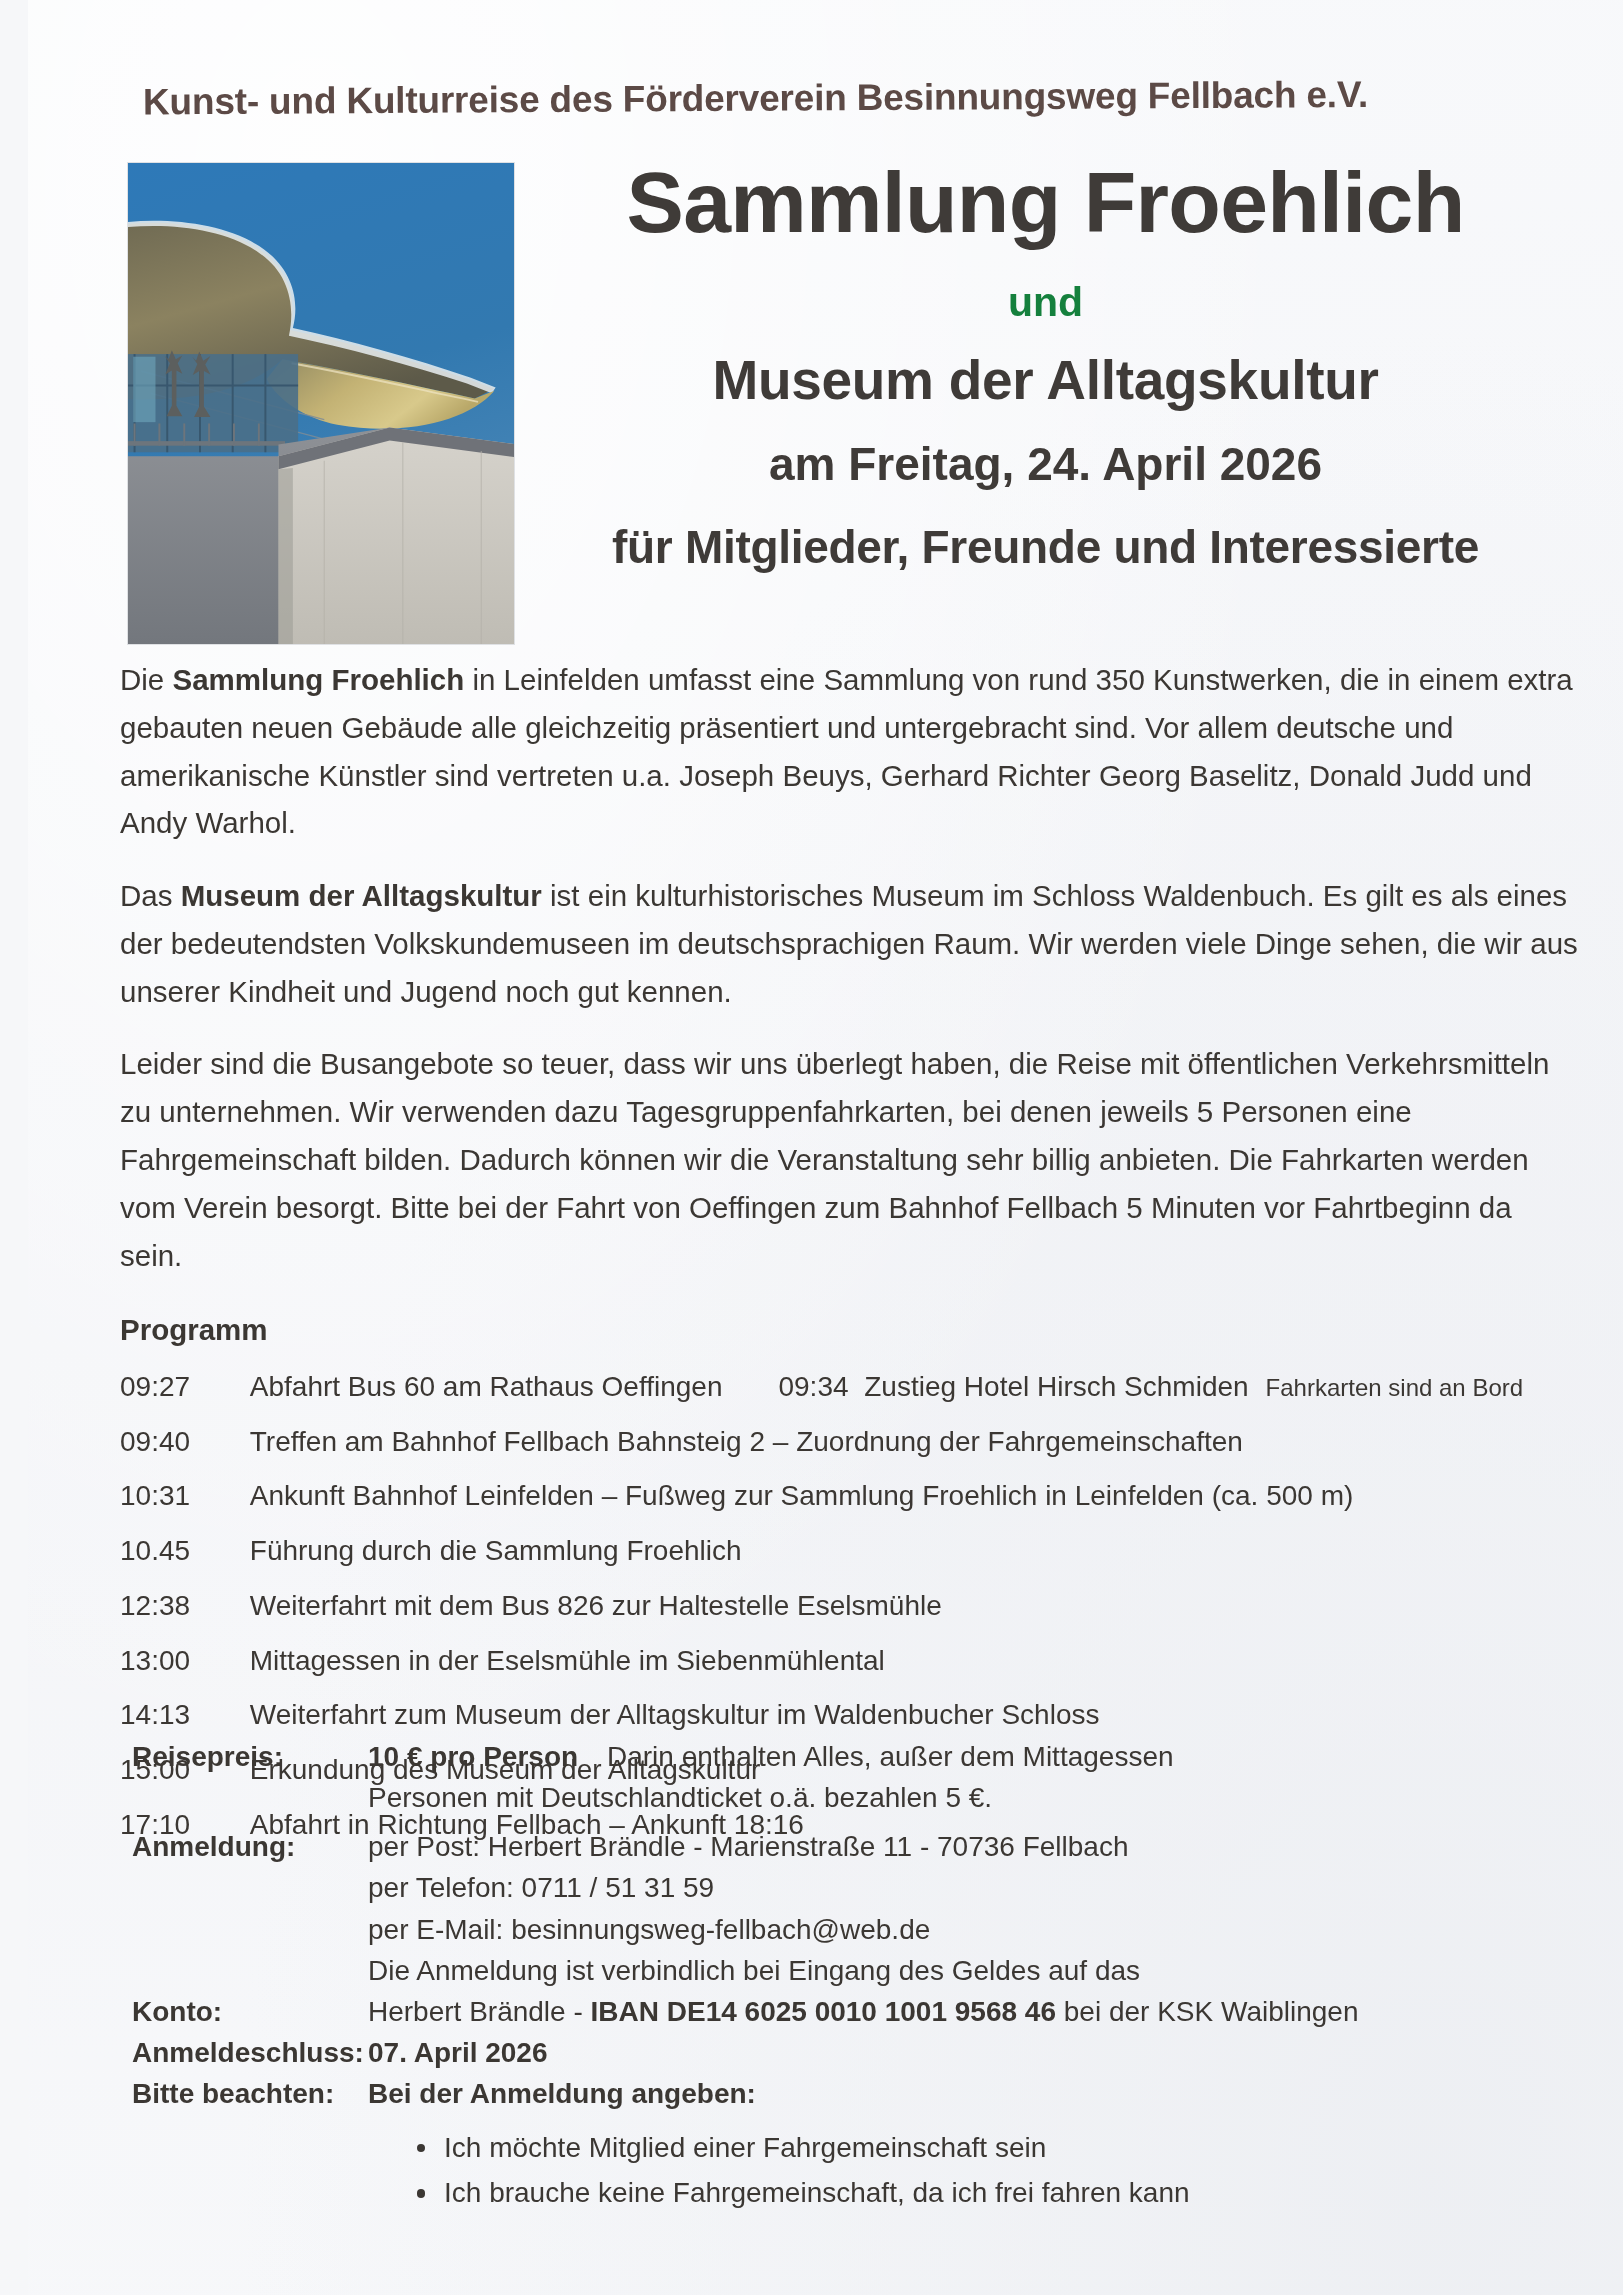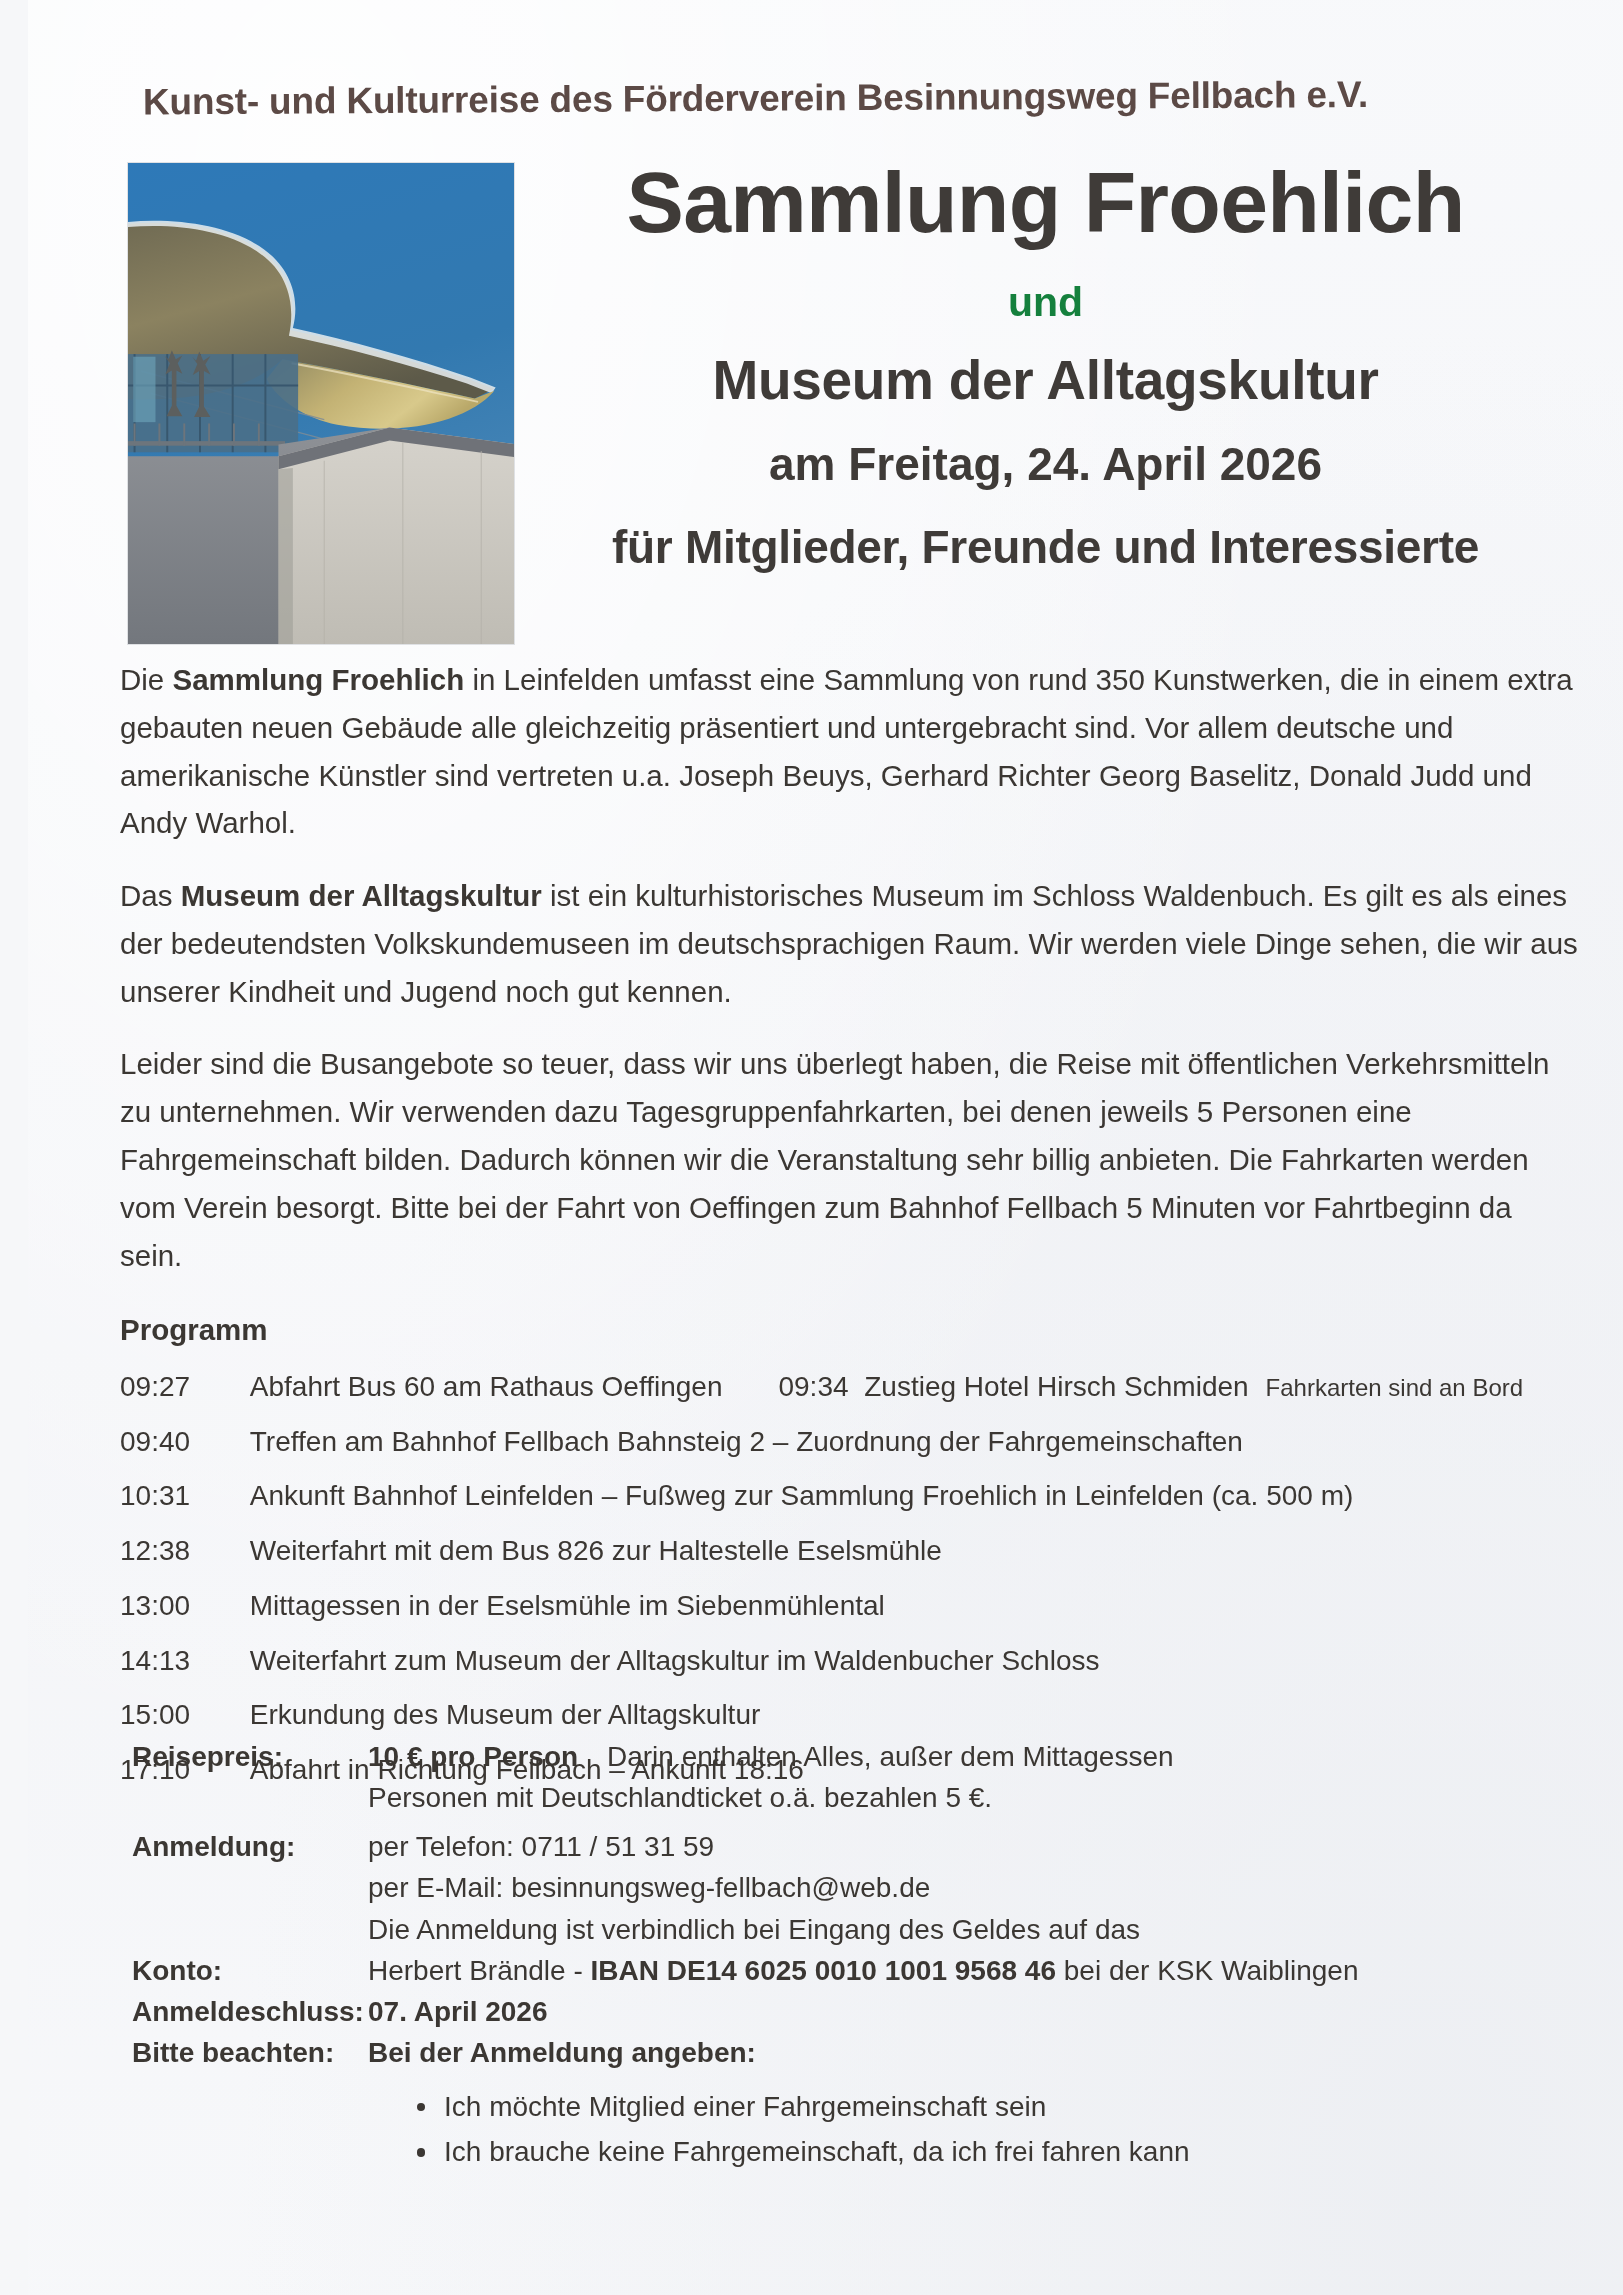--- a/index.html
+++ b/index.html
@@ -306,20 +306,24 @@
         </tr>
         <tr>
           <td class="time">09:40</td>
           <td class="desc">Treffen am Bahnhof Fellbach Bahnsteig 2 – Zuordnung der Fahrgemeinschaften</td>
         </tr>
         <tr>
           <td class="time">10:31</td>
           <td class="desc">Ankunft Bahnhof Leinfelden – Fußweg zur Sammlung Froehlich in Leinfelden (ca. 500 m)</td>
         </tr>
         <tr>
+          <td class="time">10.45</td>
+          <td class="desc">Führung durch die Sammlung Froehlich</td>
+        </tr>
+        <tr>
           <td class="time">12:38</td>
           <td class="desc">Weiterfahrt mit dem Bus 826 zur Haltestelle Eselsmühle</td>
         </tr>
         <tr>
           <td class="time">13:00</td>
           <td class="desc">Mittagessen in der Eselsmühle im Siebenmühlental</td>
         </tr>
         <tr>
           <td class="time">14:13</td>
           <td class="desc">Weiterfahrt zum Museum der Alltagskultur im Waldenbucher Schloss</td>
@@ -346,20 +350,21 @@
     <div class="drow">
       <div class="dlabel"></div>
       <div class="dval">Personen mit Deutschlandticket o.ä. bezahlen 5 €.</div>
     </div>
 
     <div class="gap-s"></div>
 
     <div class="drow">
       <div class="dlabel">Anmeldung:</div>
       <div class="dval">
+        <div>per Post: Herbert Brändle - Marienstraße 11 - 70736 Fellbach</div>
         <div>per Telefon:  0711 / 51 31 59</div>
         <div>per E-Mail:  besinnungsweg-fellbach@web.de</div>
         <div>Die Anmeldung ist verbindlich bei Eingang des Geldes auf das</div>
       </div>
     </div>
 
     <div class="drow">
       <div class="dlabel">Konto:</div>
       <div class="dval"><span>Herbert Brändle - </span><b>IBAN DE14 6025 0010 1001 9568 46</b><span> bei der KSK Waiblingen</span></div>
     </div>

